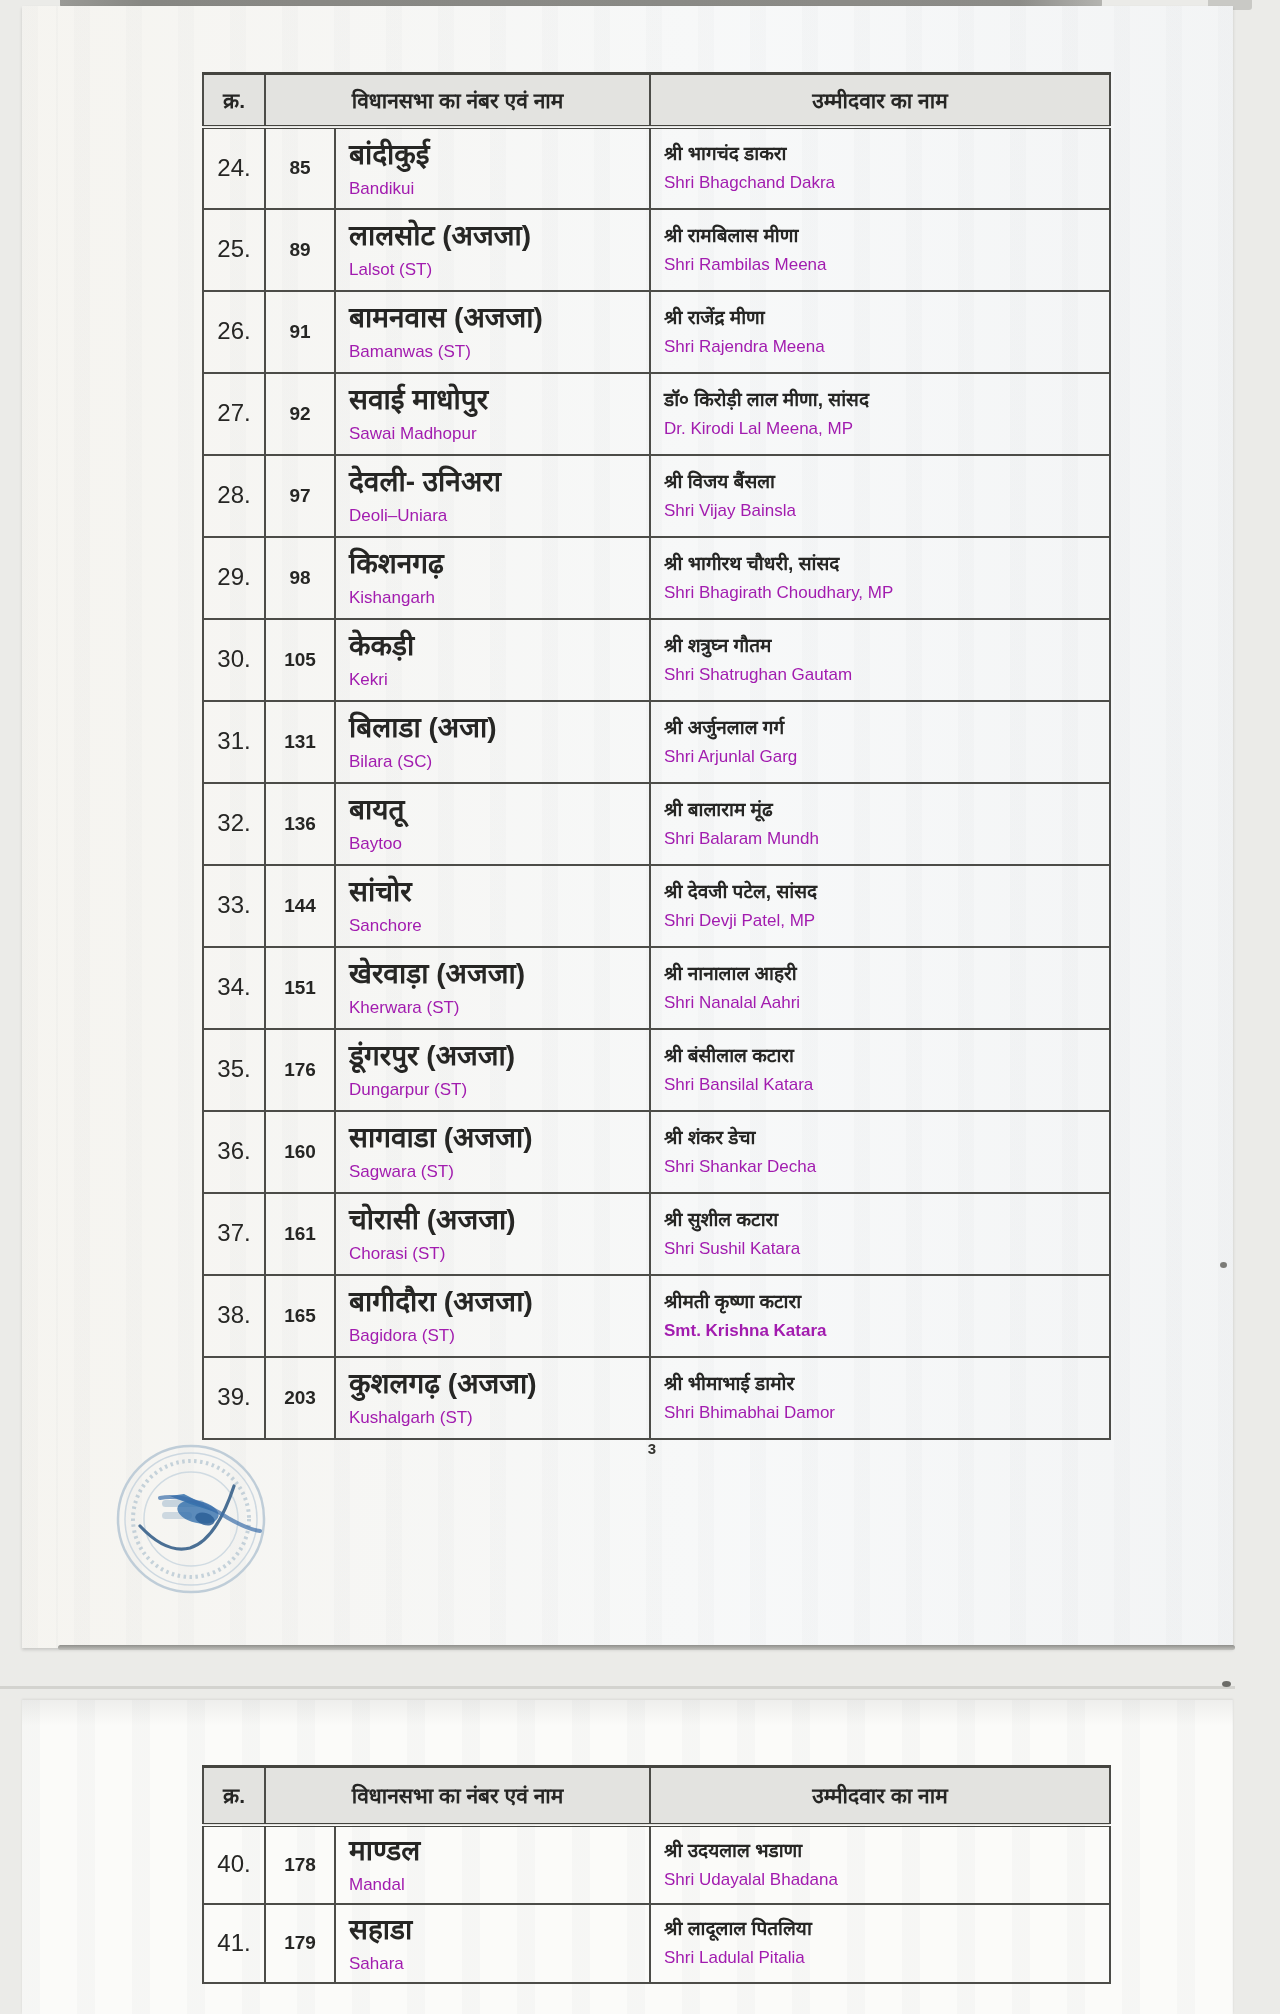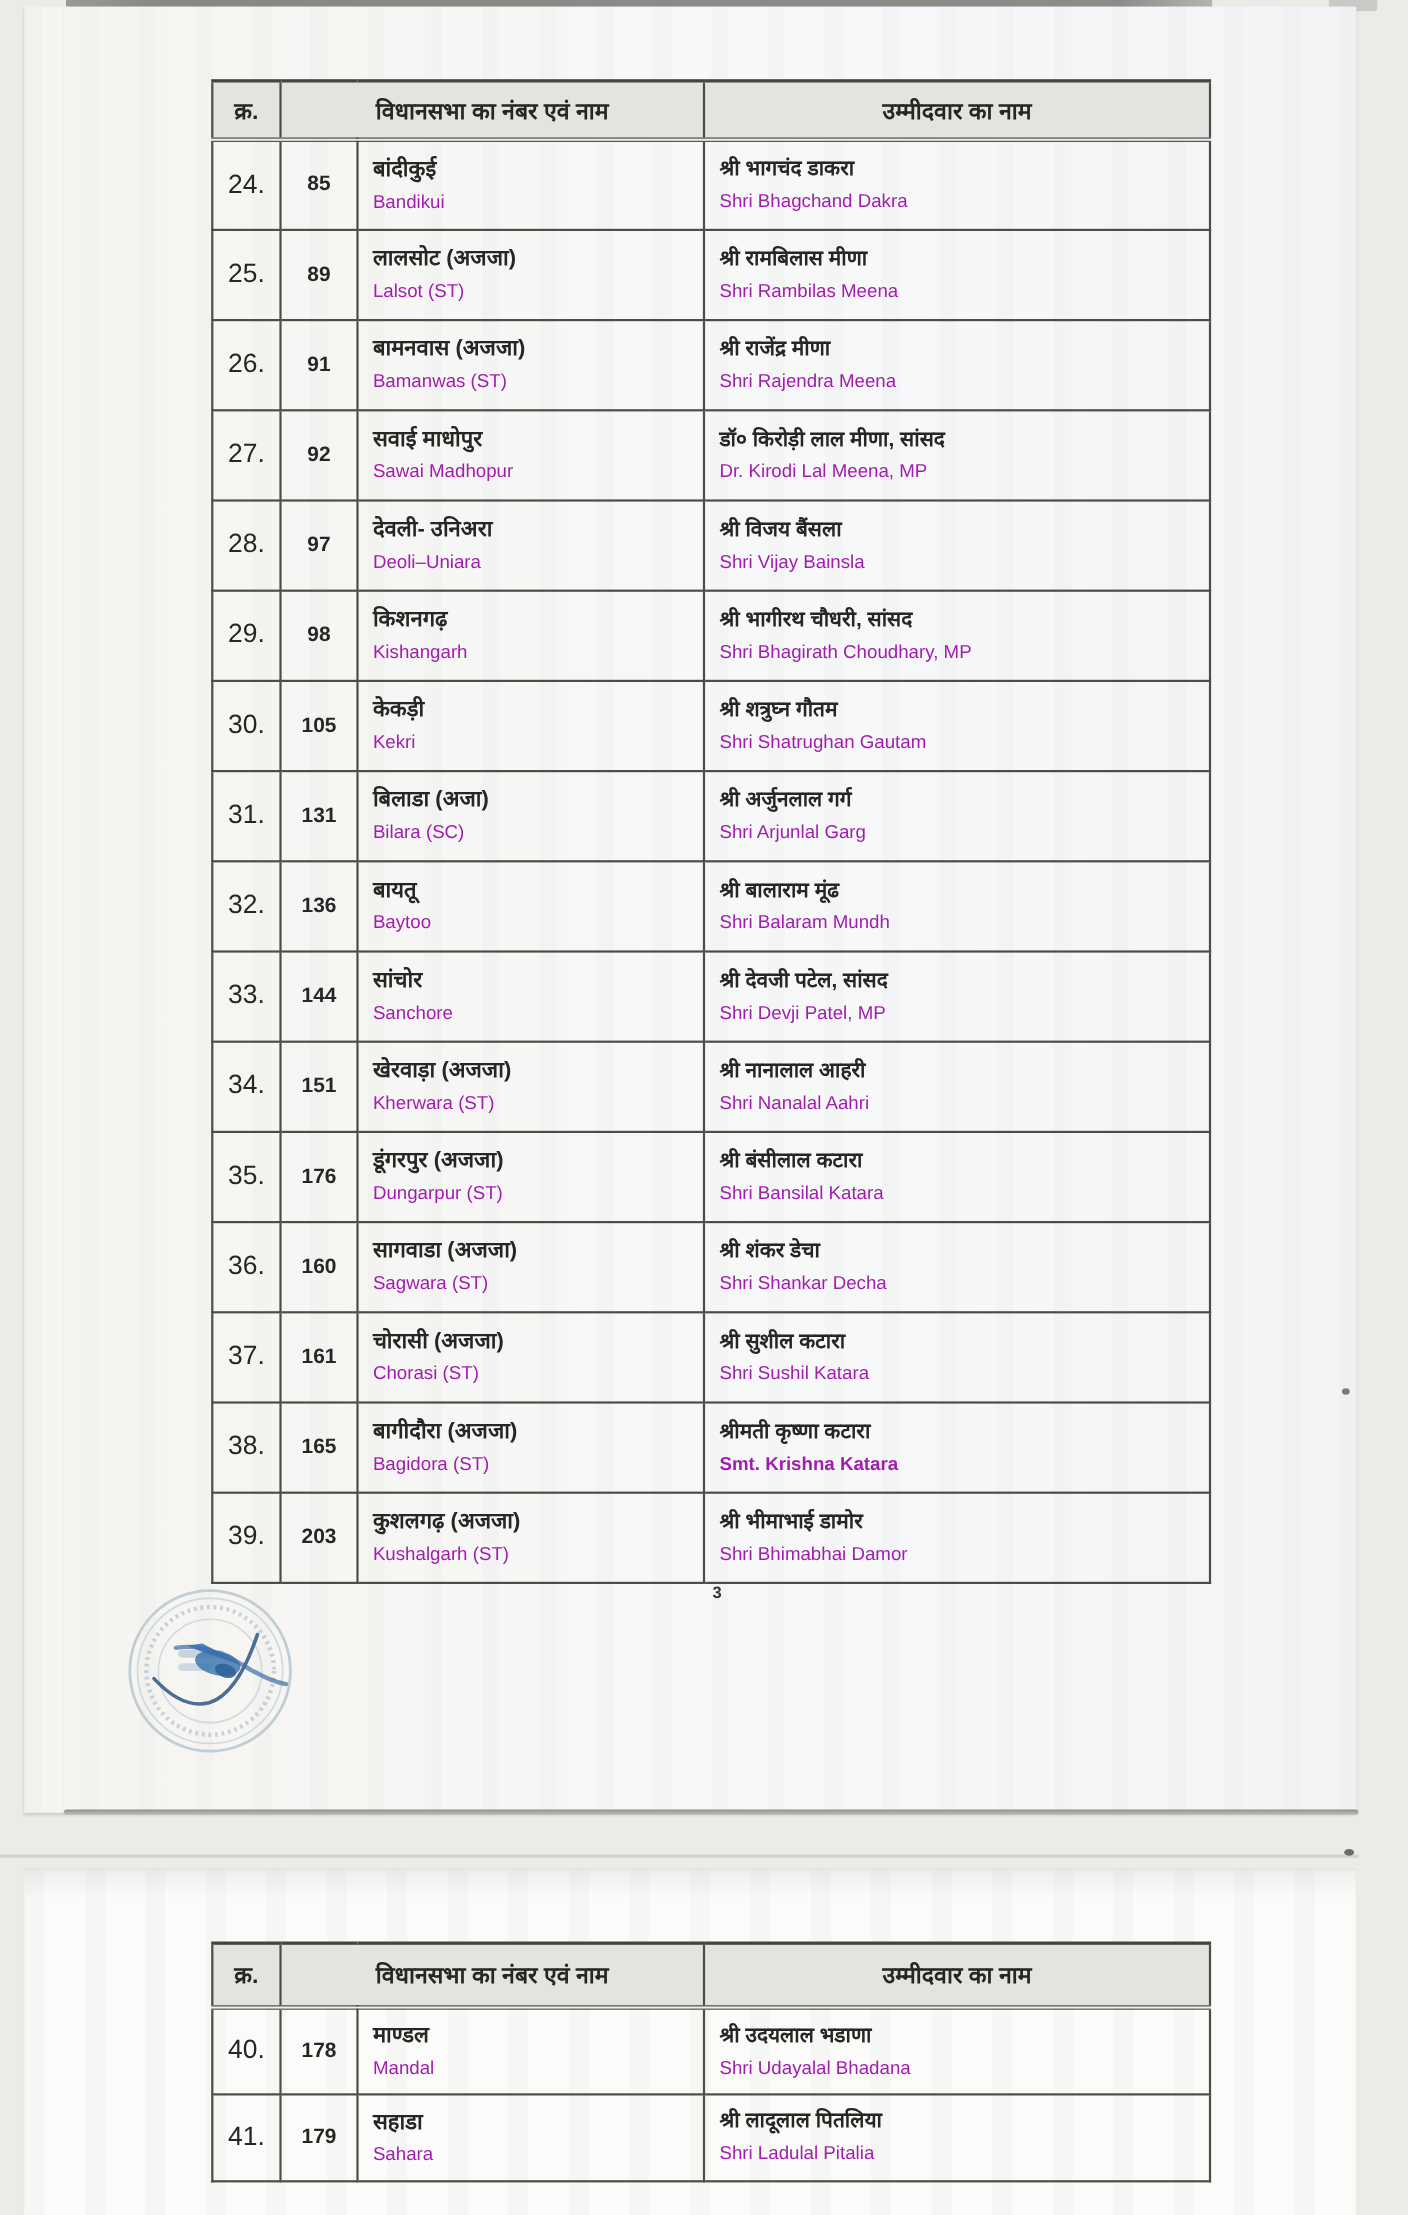--- a/index.html
+++ b/index.html
@@ -34,37 +34,37 @@
       repeating-linear-gradient(90deg,rgba(90,100,110,.025) 0 16px,transparent 16px 52px),
       linear-gradient(90deg,rgba(230,225,215,.25) 0 34px,rgba(235,240,248,.25) 60%,rgba(228,232,238,.35) 100%);
   }
   .page2::before{
     background:
       repeating-linear-gradient(90deg,rgba(90,100,110,.03) 0 18px,transparent 18px 55px),
       linear-gradient(180deg,rgba(0,0,0,.05),transparent 26px);
   }
 
   
-  table.roster{position:absolute;left:170px;border-collapse:collapse;table-layout:fixed;width:907px;
+  table.roster{position:absolute;left:180px;border-collapse:collapse;table-layout:fixed;width:907px;
     background:transparent;}
   .page1 table.roster{top:66px;}
   .page2 table.roster{top:65px;}
   table.roster th,table.roster td{border:2px solid #4c4c48;vertical-align:middle;}
   table.roster th{
     background:#e3e3e0;font-weight:bold;font-size:21px;padding:4px 2px;
     border-top:3px solid #44443f;border-bottom:4px double #44443f;
   }
   .t1 thead tr{height:53px;}
   .t2 thead tr{height:58px;}
   .t1 tbody tr{height:82px;}
   .t2 tbody tr{height:79px;}
   td.c-serial{text-align:center;font-size:24px;padding-bottom:2px;}
   td.c-num{text-align:center;font-size:19px;font-weight:bold;}
   td.c-name,td.c-cand{text-align:left;padding:6px 6px 6px 13px;vertical-align:middle;}
-  .hi{font-size:20px;font-weight:bold;line-height:1.25;}
+  .hi{font-size:28px;font-weight:bold;line-height:1.25;}
   td.c-cand .hi{font-size:19px;}
   .en{font-size:17px;font-weight:normal;line-height:1.2;margin-top:7px;color:#a21caf;}
   tr.bold-cand td.c-cand .en{font-weight:bold;}
 
   .pagenum{position:absolute;left:610px;top:1434px;width:40px;text-align:center;
     font-size:15px;font-weight:bold;color:#33332f;}
 
   .seal{position:absolute;left:88px;top:1428px;}
 </style>
 </head>

